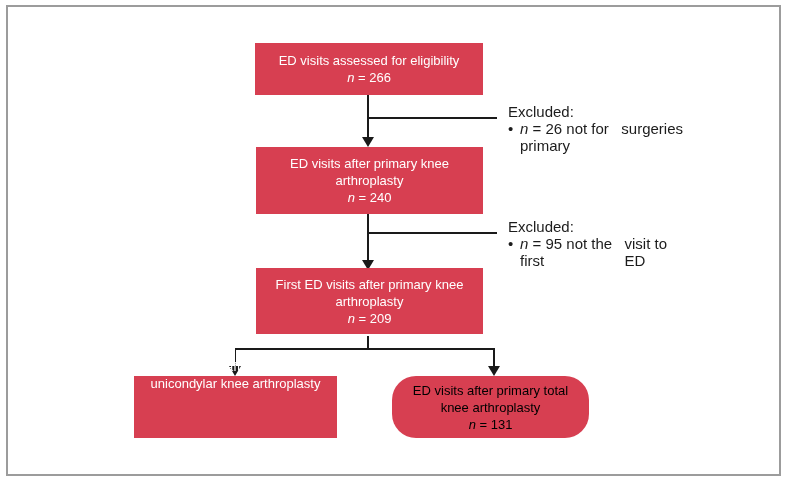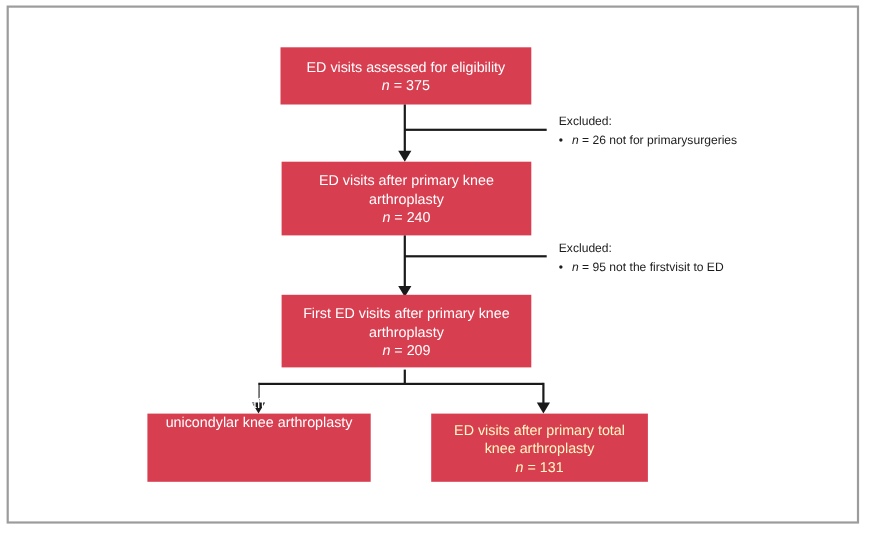--- a/index.html
+++ b/index.html
@@ -54,21 +54,21 @@
   .arrowhead {
     position: absolute;
     width: 0;
     height: 0;
     border-left: 6px solid transparent;
     border-right: 6px solid transparent;
     border-top: 10px solid #141414;
   }
   .excl {
     position: absolute;
-    font-size: 11px;
+    font-size: 15px;
     line-height: 17px;
     color: #1c1c1c;
   }
   .excl-item {
     display: flex;
   }
   .excl-bullet {
     width: 12px;
     flex: 0 0 12px;
   }
@@ -82,21 +82,21 @@
 </style>
 </head>
 <body>
 
 <div class="figure">
 
   <div class="frame" style="border-color: rgb(156, 156, 156);"></div>
 
   <div class="box" style="left: 255px; top: 43px; width: 228px; height: 52px; background: rgb(215, 63, 81); color: rgb(255, 255, 255);">
     <div>ED visits assessed for eligibility</div>
-    <div class="n-line"><i>n</i><span> = 375</span></div>
+    <div class="n-line"><i>n</i><span> = 266</span></div>
   </div>
 
   <div class="vline" style="left: 367px; top: 95px; height: 43px; background: rgb(26, 26, 26);"></div>
   <div class="arrowhead" style="left: 362px; top: 137px; border-top-color: rgb(26, 26, 26);"></div>
   <div class="hline" style="left: 368px; top: 117px; width: 129px; background: rgb(26, 26, 26);"></div>
 
   <div class="excl" style="left: 508px; top: 103px; width: 175px; color: rgb(28, 28, 28);">
     <div>Excluded:</div>
     <div class="excl-item">
       <span class="excl-bullet">•</span>
@@ -137,18 +137,18 @@
   <div class="vline" style="left: 234.5px; top: 348px; height: 19px; background: rgb(26, 26, 26);"></div>
   <div class="arrowhead" style="left: 229px; top: 366px; border-top-color: rgb(26, 26, 26);"></div>
   <div class="vline" style="left: 493px; top: 348px; height: 19px; background: rgb(26, 26, 26);"></div>
   <div class="arrowhead" style="left: 488px; top: 366px; border-top-color: rgb(26, 26, 26);"></div>
 
   <div class="box" style="left: 134px; top: 376px; width: 203px; height: 62px; padding: 2px 8px; background: rgb(215, 63, 81); color: rgb(255, 255, 255); gap: 48px;">
     <div>ED visits after primary unicondylar knee arthroplasty</div>
     <div class="n-line"><i>n</i><span> = 14</span></div>
   </div>
 
-  <div class="box" style="left: 392px; top: 376px; width: 197px; height: 62px; padding: 2px 8px; background: rgb(215, 63, 81); color: #fef9c3;">
+  <div class="box" style="left: 392px; top: 376px; width: 197px; height: 62px; padding: 2px 8px; background: rgb(215, 63, 81); color: #000000; border-radius: 24px;">
     <div>ED visits after primary total knee arthroplasty</div>
     <div class="n-line"><i>n</i><span> = 131</span></div>
   </div>
 
 </div>
 
 </body></html>

